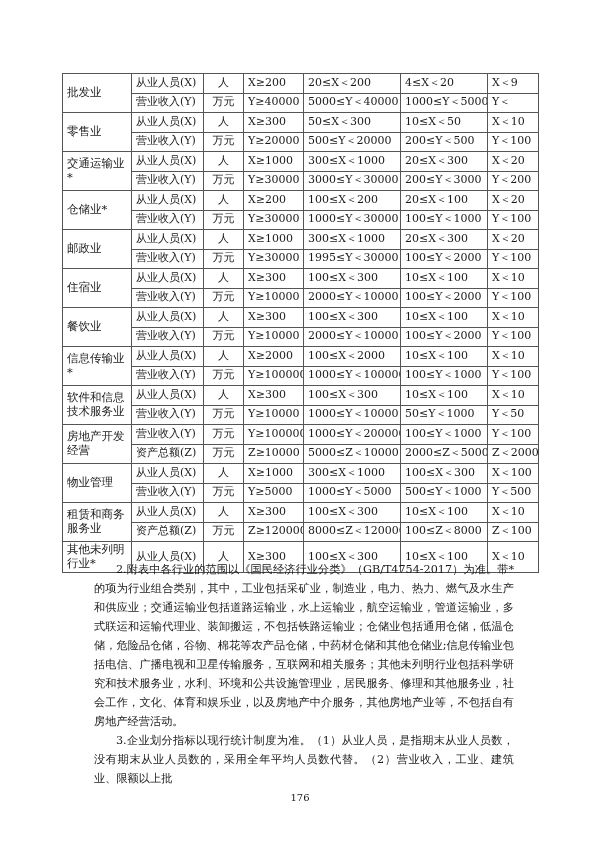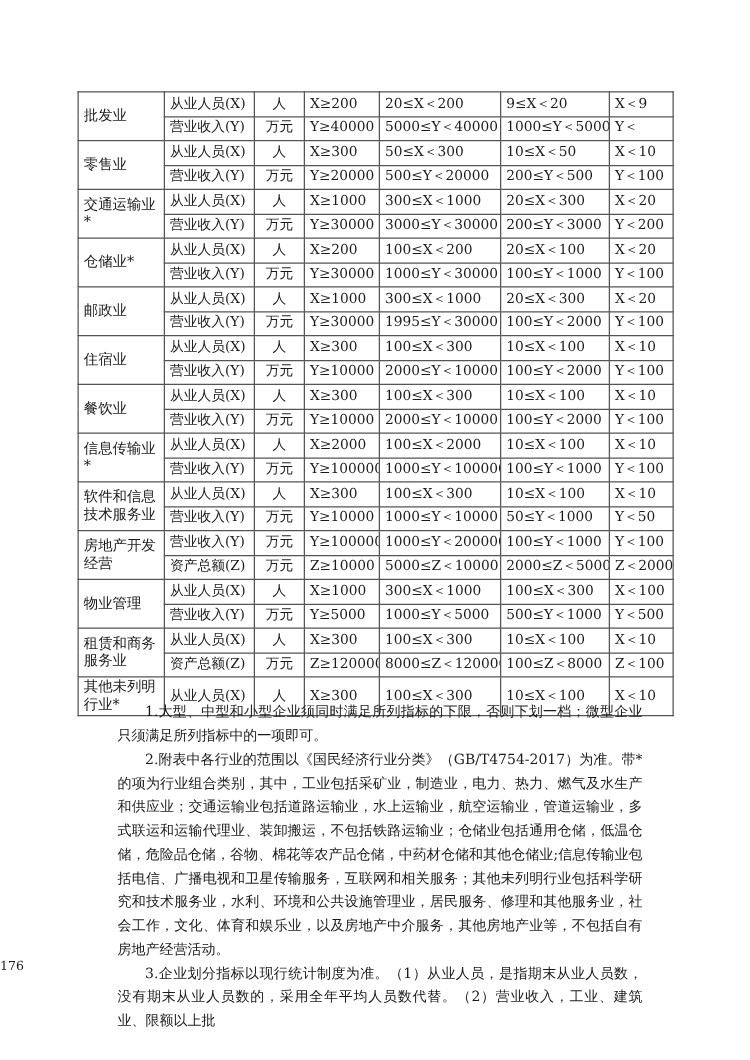--- a/index.html
+++ b/index.html
@@ -20,21 +20,21 @@
   table.std td.unit { text-align: center; }
   table.std td.ind { padding-left: 4px; }
   .col-ind { width: 69px; } .col-name { width: 72px; } .col-unit { width: 40px; }
   .col-l { width: 60px; } .col-m { width: 97px; } .col-s { width: 87px; } .col-w { width: 51px; }
   tr.tall td { height: 30px; }
   .notes { position: absolute; left: 94px; width: 420px; top: 560px;
            font-size: 11.2px; line-height: 19px; }
   .notes p { margin: 0; text-align: justify; }
   .notes .title { margin-left: -5px; }
   .notes .para { text-indent: 22px; margin-left: -52px; padding-left: 52px; }
-  .page-number { position: absolute; top: 768px; left: 0; width: 600px; text-align: left; font-size: 10px; }
+  .page-number { position: absolute; top: 792px; left: 0; width: 600px; text-align: center; font-size: 10px; }
 </style>
 </head>
 <body>
 
 <div class="page">
   <table class="std">
     <colgroup>
       <col class="col-ind">
         <col class="col-name">
         <col class="col-unit">
@@ -43,21 +43,21 @@
         <col class="col-s">
         <col class="col-w">
     </colgroup>
     <tbody id="tbody">
         <tr>
           <td class="industry" rowspan="2">批发业</td>
           <td class="ind">从业人员(X)</td>
           <td class="unit">人</td>
           <td>X≥200</td>
           <td>20≤X＜200</td>
-          <td>9≤X＜20</td>
+          <td>4≤X＜20</td>
           <td>X＜9</td>
         </tr>
         <tr>
           <td class="ind">营业收入(Y)</td>
           <td class="unit">万元</td>
           <td>Y≥40000</td>
           <td>5000≤Y＜40000</td>
           <td>1000≤Y＜5000</td>
           <td>Y＜</td>
         </tr>
@@ -254,19 +254,18 @@
           <td class="unit">人</td>
           <td>X≥300</td>
           <td>100≤X＜300</td>
           <td>10≤X＜100</td>
           <td>X＜10</td>
         </tr>
       </tbody>
   </table>
 
   <div class="notes">
-    <p class="para">1.大型、中型和小型企业须同时满足所列指标的下限，否则下划一档；微型企业只须满足所列指标中的一项即可。</p>
     <p class="para">2.附表中各行业的范围以《国民经济行业分类》（GB/T4754-2017）为准。带*的项为行业组合类别，其中，工业包括采矿业，制造业，电力、热力、燃气及水生产和供应业；交通运输业包括道路运输业，水上运输业，航空运输业，管道运输业，多式联运和运输代理业、装卸搬运，不包括铁路运输业；仓储业包括通用仓储，低温仓储，危险品仓储，谷物、棉花等农产品仓储，中药材仓储和其他仓储业;信息传输业包括电信、广播电视和卫星传输服务，互联网和相关服务；其他未列明行业包括科学研究和技术服务业，水利、环境和公共设施管理业，居民服务、修理和其他服务业，社会工作，文化、体育和娱乐业，以及房地产中介服务，其他房地产业等，不包括自有房地产经营活动。</p>
     <p class="para">3.企业划分指标以现行统计制度为准。（1）从业人员，是指期末从业人员数，没有期末从业人员数的，采用全年平均人员数代替。（2）营业收入，工业、建筑业、限额以上批</p>
   </div>
 
   <div class="page-number">176</div>
 </div>
 
 </body></html>

